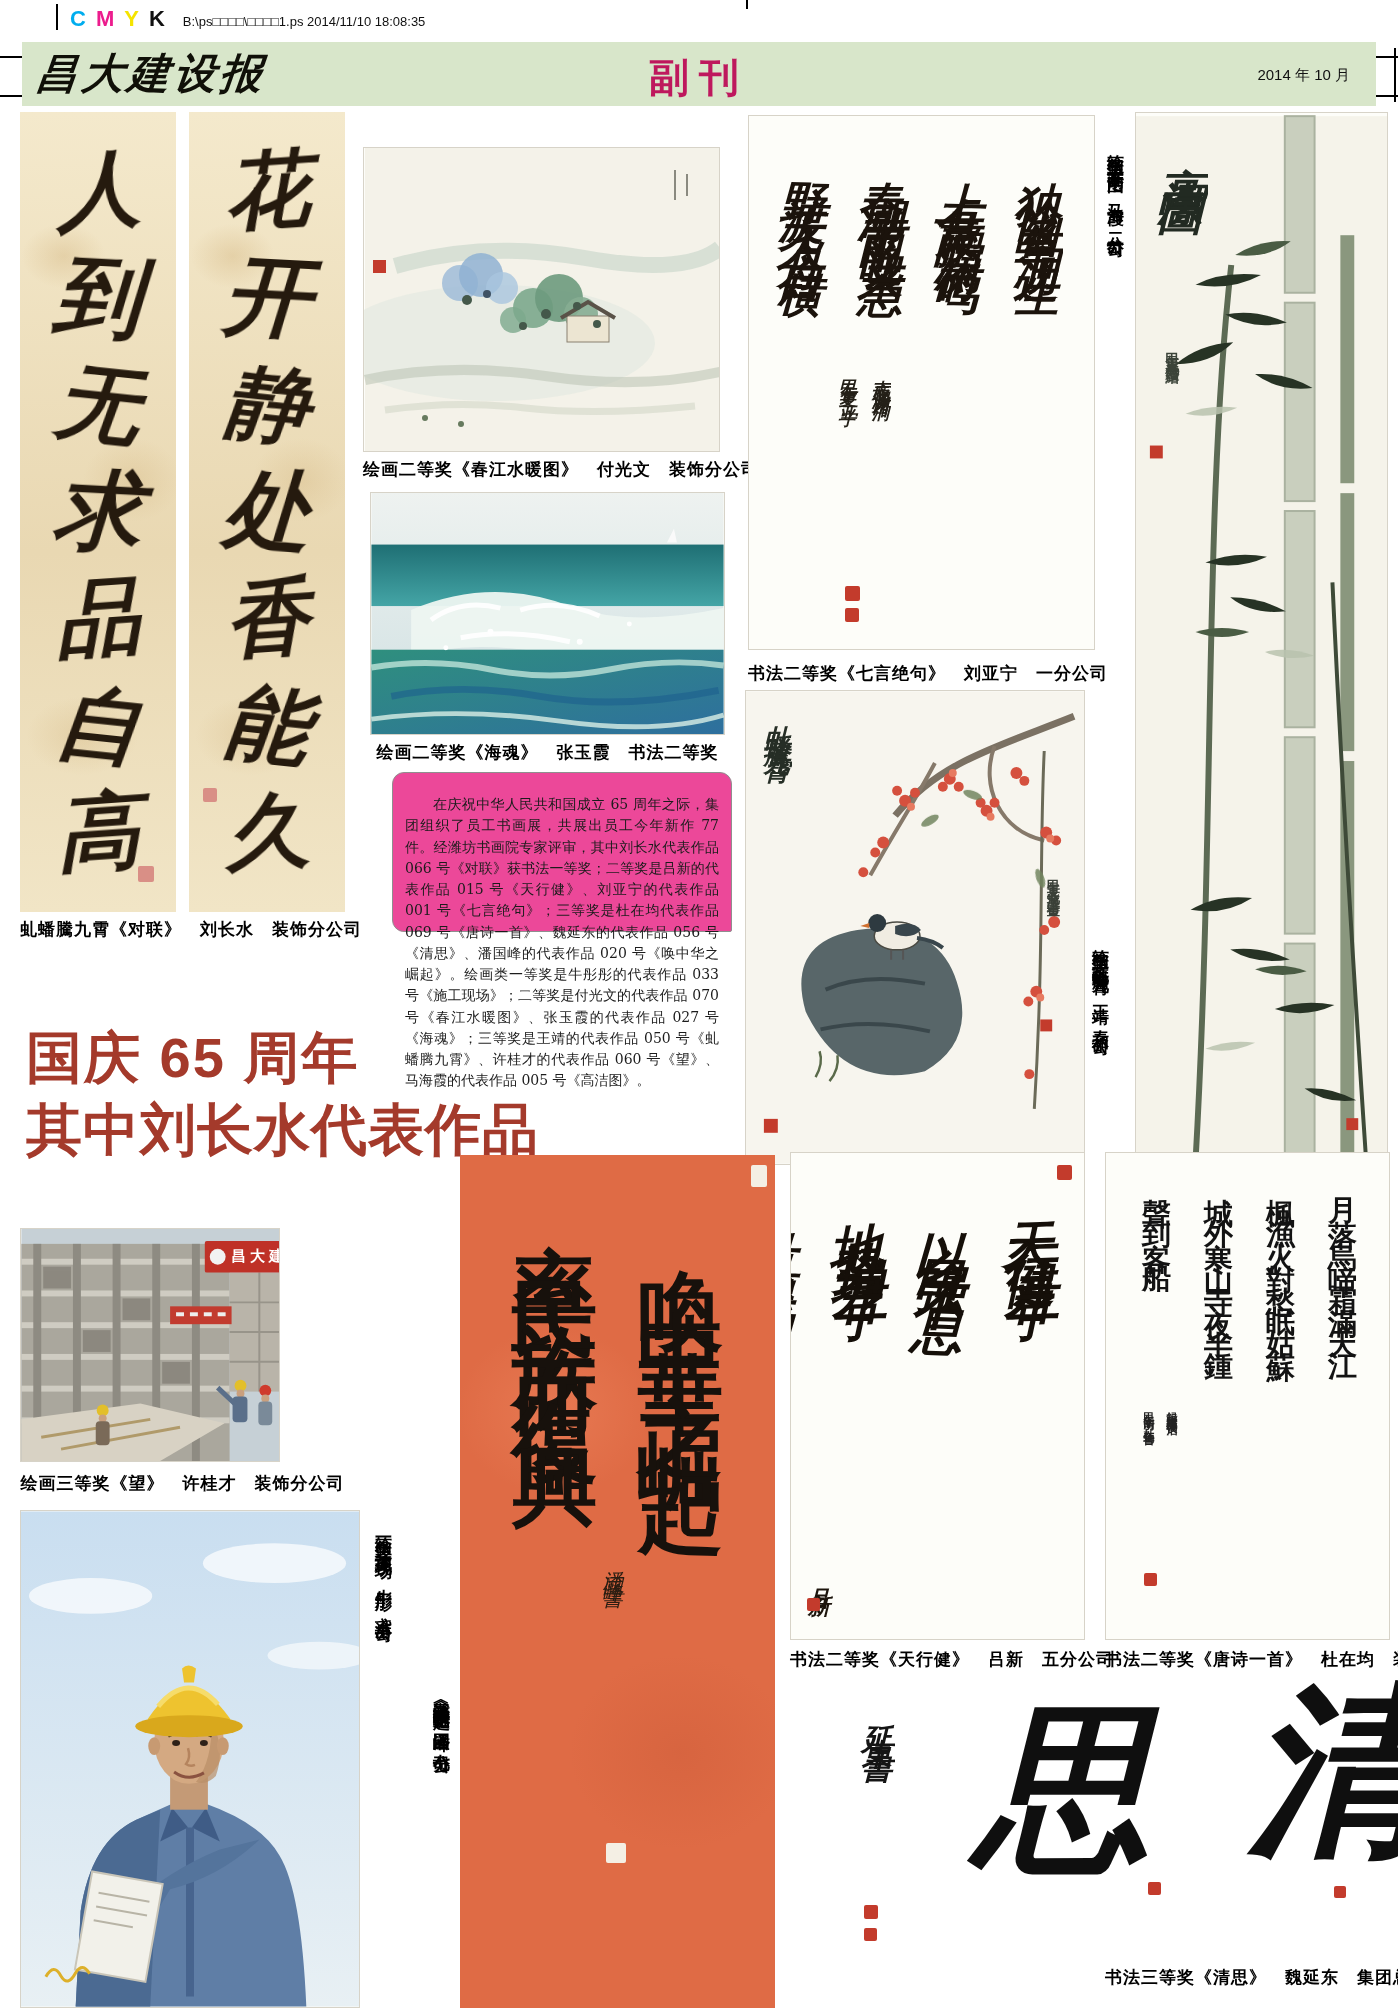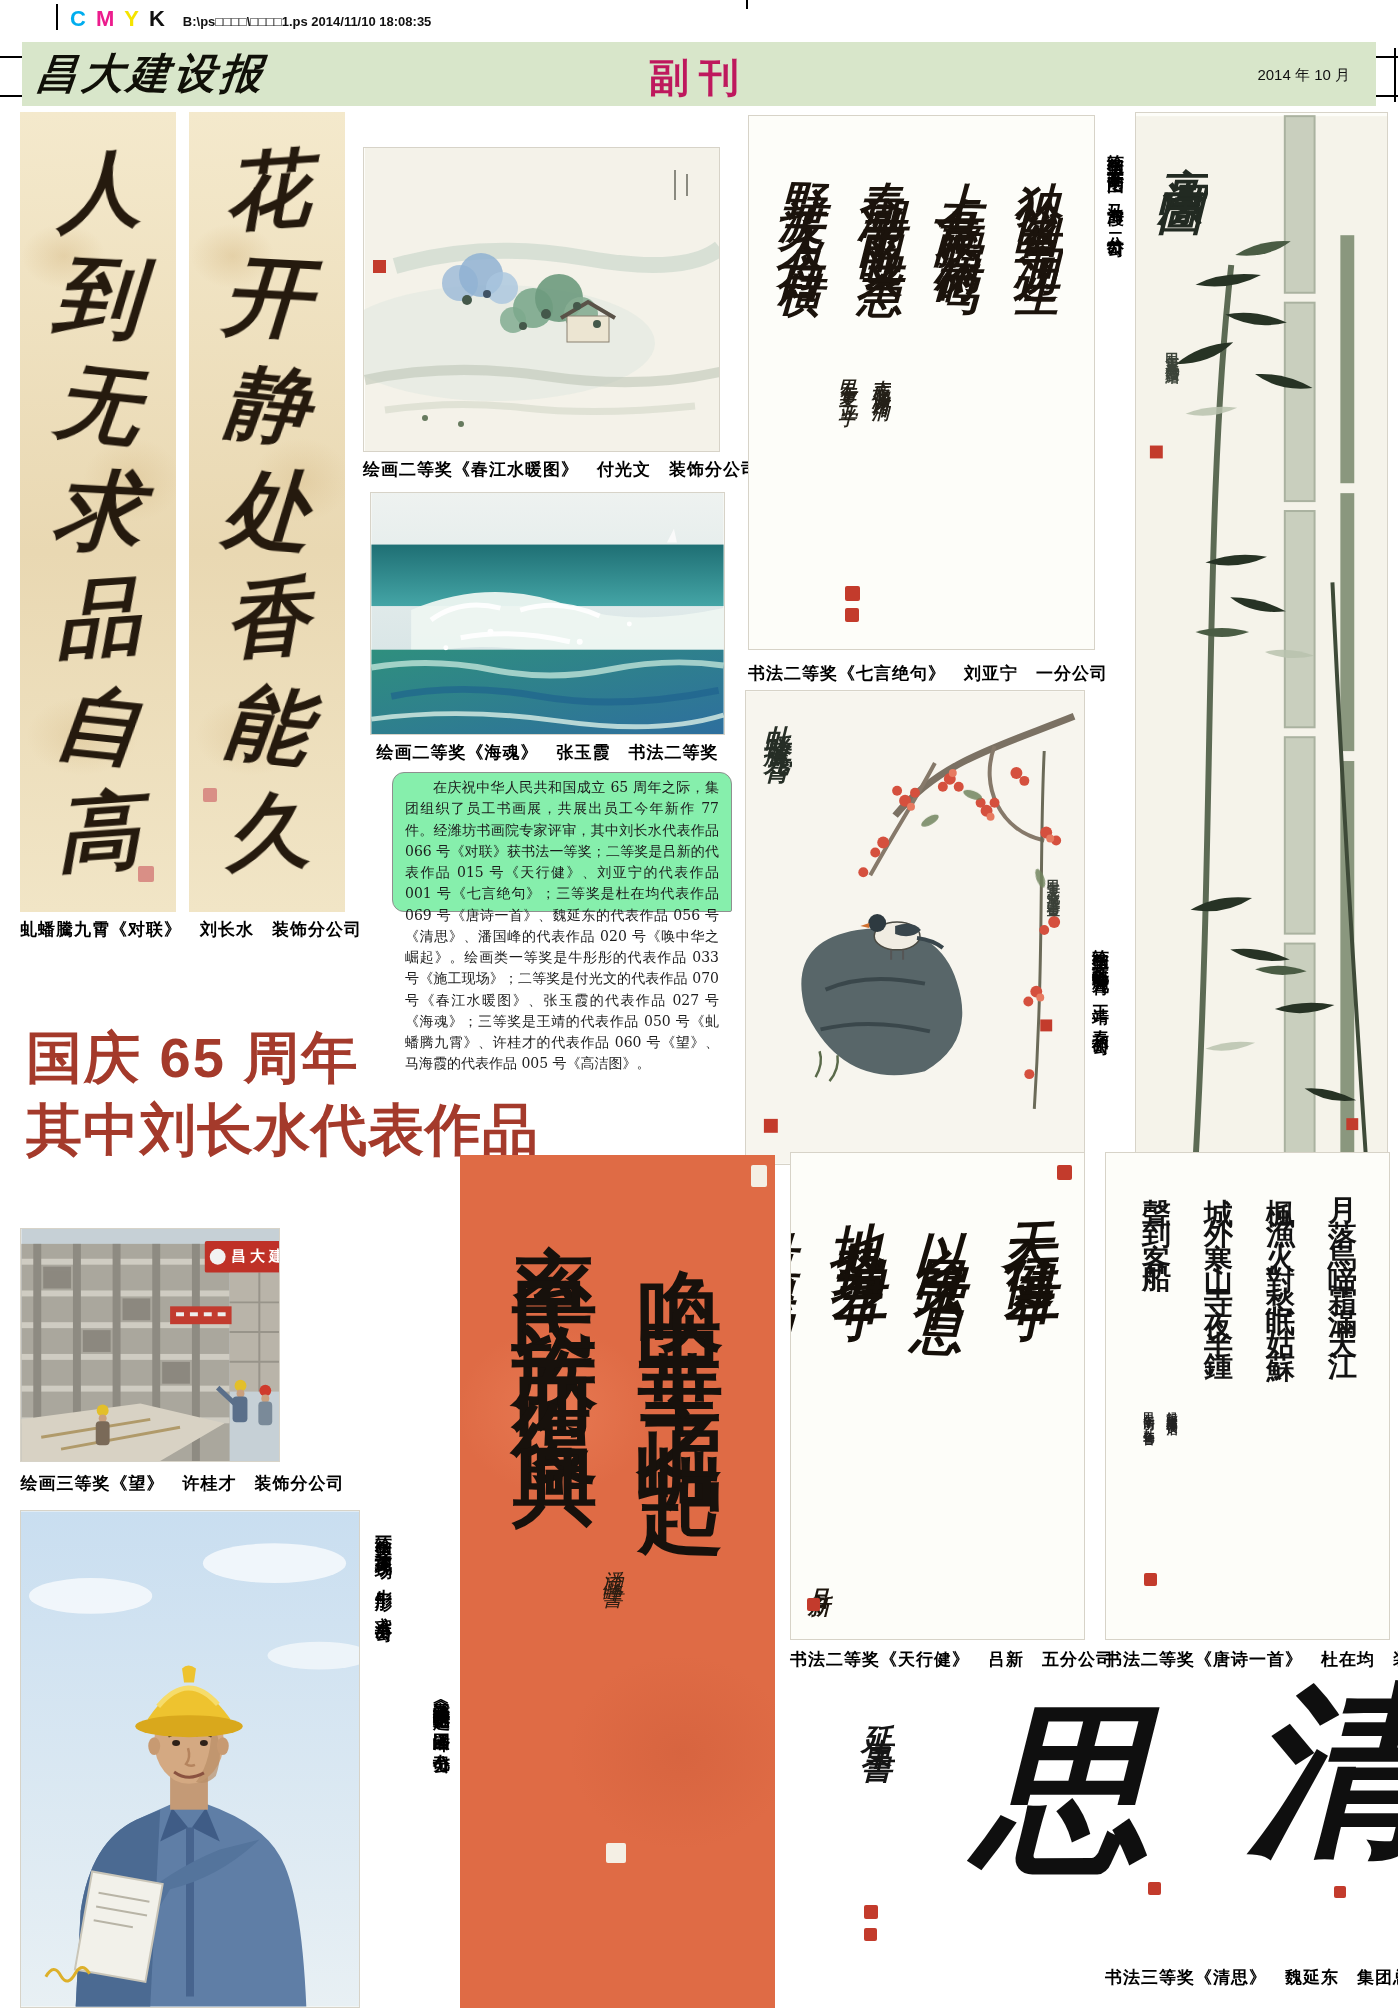--- a/index.html
+++ b/index.html
@@ -3,21 +3,21 @@
 <meta charset="utf-8">
 <style>
   html,body{margin:0;padding:0;background:#e9e9e9}
   .page{position:relative;width:1398px;height:2008px;background:#fff;overflow:hidden;
         font-family:"Liberation Sans",sans-serif;margin:0 auto}
   
   .prepress{position:absolute;left:70px;top:6px;display:flex;align-items:baseline;gap:9px;
             font-weight:bold;font-family:"Liberation Sans",sans-serif}
   .cmyk{font-size:22px;letter-spacing:1px}
   .c-c{color:#00adee}.c-m{color:#ec1c8d}.c-y{color:#f5e400}.c-k{color:#111}
-  .fileinfo{font-size:13px;color:#111;font-weight:bold;margin-left:8px}
+  .fileinfo{font-size:13px;color:#111;font-weight:normal;margin-left:8px}
   .mark{position:absolute;background:#000}
   
   .masthead{position:absolute;left:22px;top:42px;width:1354px;height:64px;background:#d8e6ca}
   .paper-logo{position:absolute;left:14px;top:4px;font-family:"DejaVu Serif",serif;
       font-size:42px;font-weight:900;font-style:italic;color:#101008;transform:skewX(-6deg);letter-spacing:4px}
   .section-title{position:absolute;left:0;right:0;top:8px;text-align:center;font-size:40px;
       font-weight:900;letter-spacing:10px;color:#be185d}
   .issue-date{position:absolute;right:26px;top:24px;font-size:15px;color:#111}
   
   .hcap{position:absolute;font-size:17px;font-weight:700;color:#000;text-align:center;
@@ -71,24 +71,24 @@
      font-weight:900;font-size:86px;letter-spacing:40px;color:#17110c;filter:blur(.3px)}
   .or-sig{position:absolute;writing-mode:vertical-rl;font-size:20px;color:#2a1d12;
      font-family:"DejaVu Serif",serif;font-style:italic;letter-spacing:6px}
   .chip{position:absolute;background:#f4efe4;border-radius:2px}
   
   .qs-char{position:absolute;font-family:"DejaVu Serif",serif;font-style:italic;font-weight:700;
      color:#0f0f0f;filter:blur(.5px);line-height:1}
   .qs-sig{position:absolute;writing-mode:vertical-rl;font-family:"DejaVu Serif",serif;
      font-style:italic;font-weight:700;font-size:30px;letter-spacing:14px;color:#151515;filter:blur(.4px)}
   
-  .intro-box{position:absolute;left:392px;top:772px;width:340px;height:140px;box-sizing:border-box;
-     border:1.5px solid #8f8f8f;border-radius:12px 12px 2px 12px;padding:4px 12px;
+  .intro-box{position:absolute;left:392px;top:772px;width:340px;height:160px;box-sizing:border-box;
+     border:1.5px solid #8f8f8f;border-radius:12px 12px 2px 12px;padding:21px 12px;
      font-family:"DejaVu Serif",serif;font-size:14px;line-height:1.52;color:#1c1c1c;
-     text-align:justify;text-indent:2em;background:#86efac}
+     text-align:justify;text-indent:2em;background:#ec4899}
   
   .headline{position:absolute;left:26px;top:1022px;color:#a43a2b;font-weight:900;
      font-family:"Liberation Sans",sans-serif}
   .headline .l1{font-size:56px;line-height:72px;letter-spacing:2px}
   .headline .l2{font-size:56px;line-height:72px;letter-spacing:1px}
   
   .ink-v{position:absolute;writing-mode:vertical-rl;font-family:"DejaVu Serif",serif;
      font-weight:700;color:#242c24;white-space:nowrap}
   .banner-text{position:absolute;color:#fff;font-weight:900;letter-spacing:4px;font-size:15px;text-align:center}
 </style>

